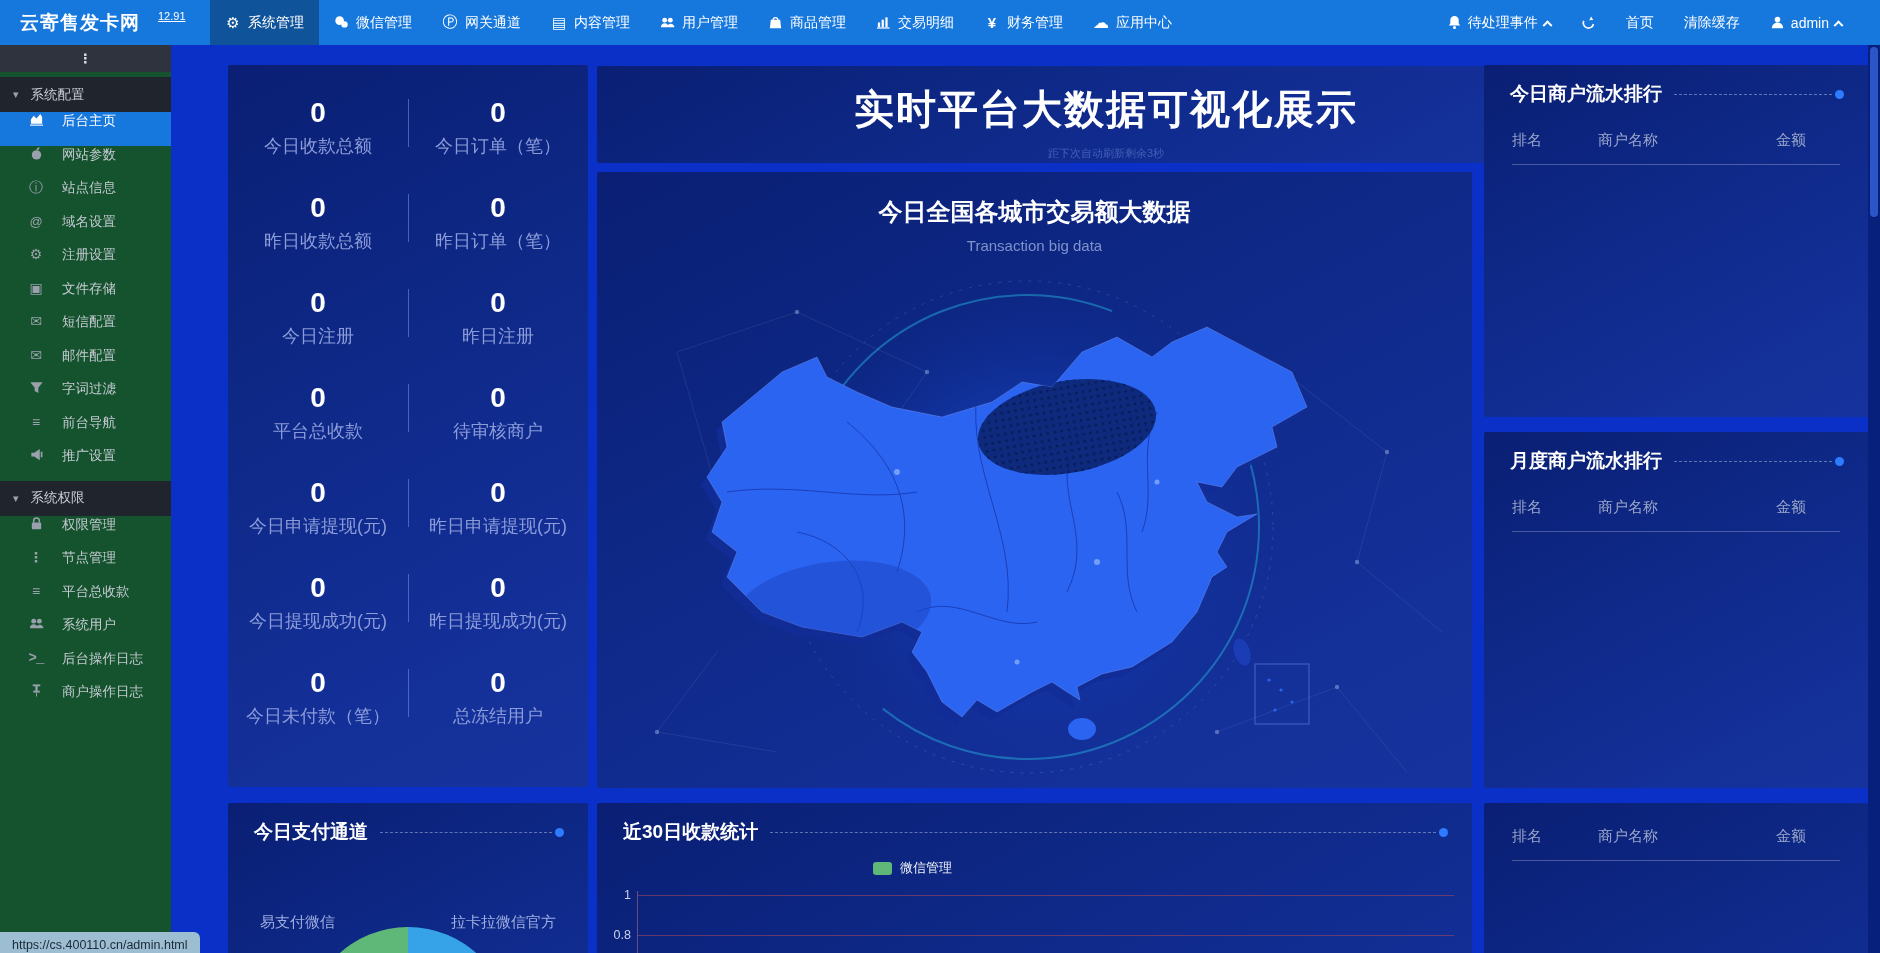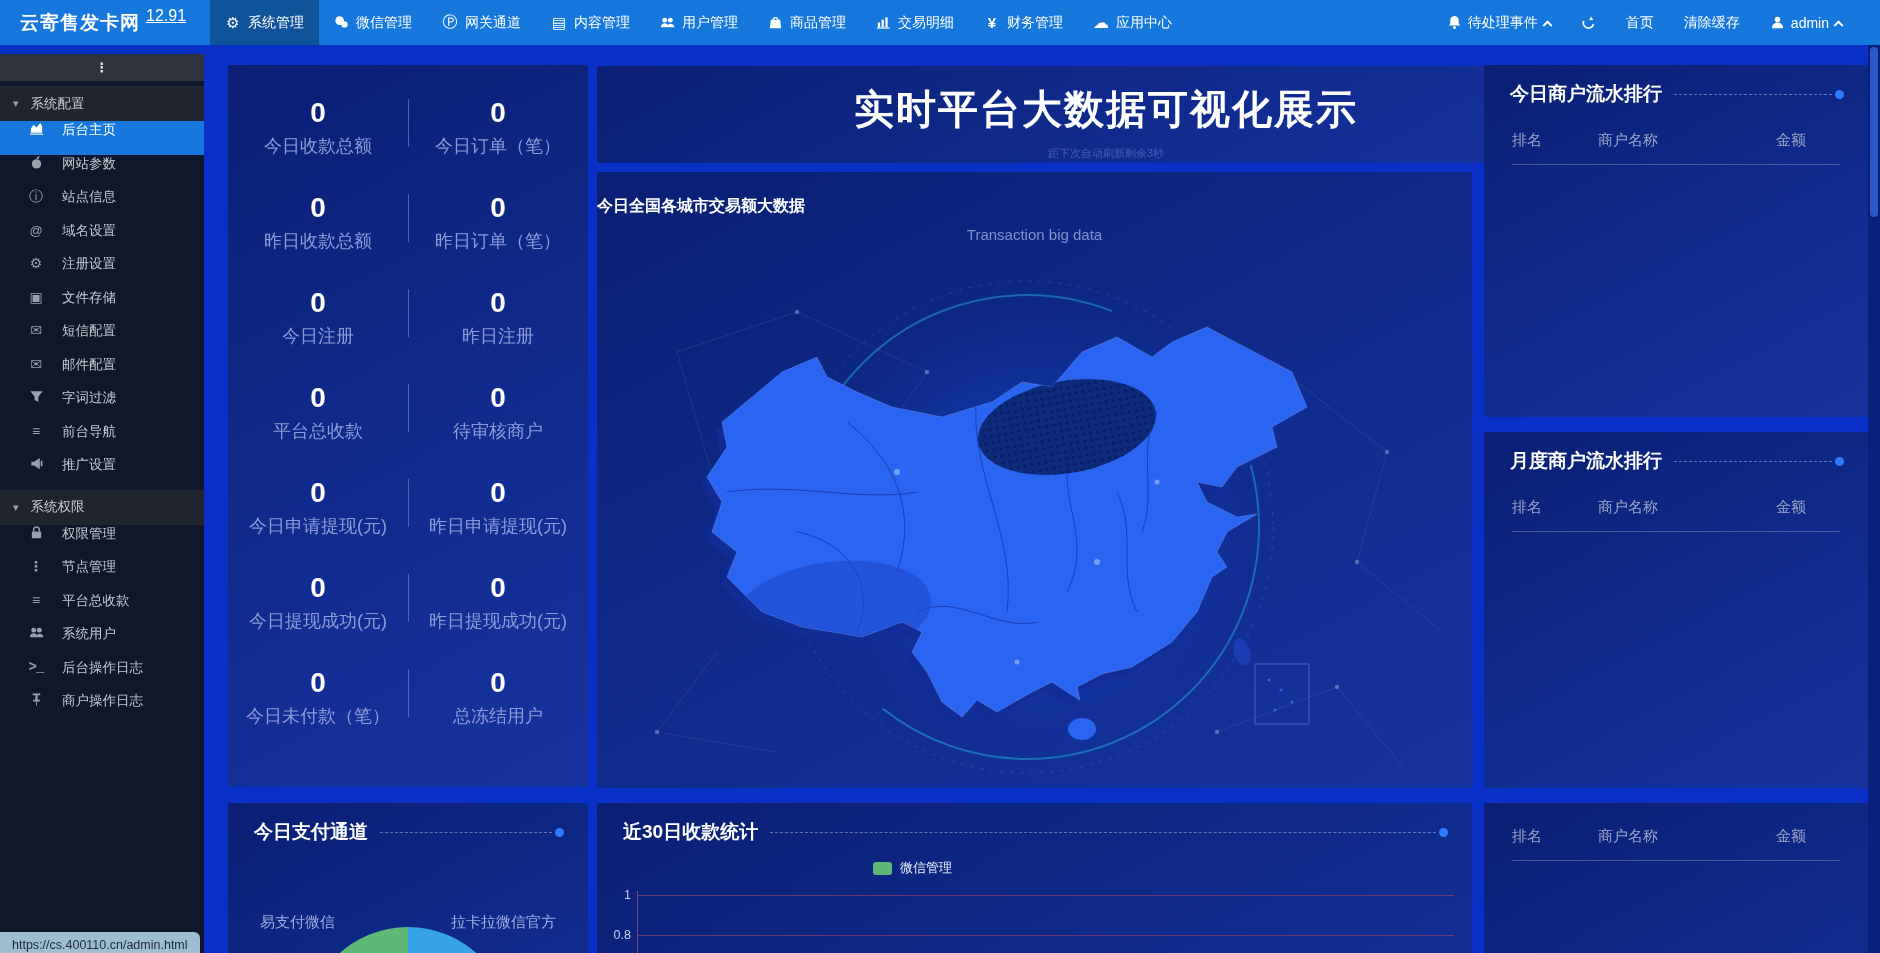--- a/index.html
+++ b/index.html
@@ -3,33 +3,33 @@
 <meta charset="utf-8">
 <style>
   * { margin:0; padding:0; box-sizing:border-box; }
   html,body { width:1880px; height:953px; overflow:hidden; }
   body { position:relative; background:#0a30c8; font-family:"Liberation Sans","DejaVu Sans",sans-serif; color:#fff; }
 
   
   .topbar { position:absolute; top:0; left:0; width:1880px; height:45px; background:#1677dd; display:flex; align-items:stretch; z-index:10; }
   .logo-area { width:210px; display:flex; align-items:center; padding-left:20px; background:#1677dd; }
   .logo-text { font-size:19px; font-weight:bold; letter-spacing:1px; }
-  .logo-ver { font-size:16px; margin-left:6px; transform:translateY(-7px);text-decoration:underline; }
+  .logo-ver { font-size:11px; margin-left:18px; transform:translateY(-7px);text-decoration:underline; }
   .nav-item { display:flex; align-items:center; gap:7px; padding:0 15px; font-size:14px; cursor:pointer; }
   .nav-item.active { background:rgba(0,0,0,.3); }
   .nav-item svg { width:15px; height:15px; fill:#fff; }
   .gi { font-style:normal; display:inline-block; text-align:center; }
   .nav-item .gi { font-size:15px; color:#fff; width:16px; }
   .top-right { margin-left:auto; display:flex; align-items:center; gap:30px; padding-right:38px; font-size:14px; }
   .tr-item { display:flex; align-items:center; gap:6px; cursor:pointer; }
   .tr-item svg { width:15px; height:15px; fill:#fff; }
   .chev-up { display:inline-block; width:7px; height:7px; border-left:2px solid #fff; border-top:2px solid #fff; transform:rotate(45deg) translate(2px,2px); }
 
   
-  .sidebar { position:absolute; top:54px; left:0; width:204px; bottom:0; background:#0f172a; z-index:9; }
+  .sidebar { position:absolute; top:45px; left:0; width:171px; bottom:0; background:#14532d; z-index:9; }
   .collapse-row { height:27px; margin-bottom:5px; background:#2e333d; display:flex; align-items:center; justify-content:center; color:#dfe2e7; font-size:13px; cursor:pointer; }
   .section-head { height:35px; background:#20242c; color:#c9cdd4; display:flex; align-items:center; padding-left:13px; gap:12px; font-size:13.5px; cursor:pointer; }
   .section-head .caret { color:#9aa1ad; font-size:11px; }
   .side-item { height:33.5px; display:flex; align-items:flex-start; padding-left:27px; gap:17px; color:#c5cad2; font-size:13.5px; cursor:pointer; }
   .side-item .sic { width:18px; text-align:center; color:#9aa1ad; font-size:14px; }
   .side-item svg { width:15px; height:15px; fill:#9aa1ad; vertical-align:-2px; }
   .side-item.active { background:#1677dd; color:#fff; }
   .side-item.active svg { fill:#fff; }
   .side-item.active .sic { color:#fff; }
   .term-ic { font-family:"Liberation Mono","DejaVu Sans Mono",monospace; font-weight:bold; font-size:11px; letter-spacing:-1px; }
@@ -48,21 +48,21 @@
   .stat-cell { width:50%; padding-top:12px; }
   .stat-val { font-size:28px; font-weight:bold; color:#fff; }
   .stat-lab { font-size:18px; color:#8b9cd9; margin-top:5px; }
 
   
   .big-title { text-align:center; font-size:40px; font-weight:bold; letter-spacing:2px; margin-top:16px; }
   .refresh-note { text-align:center; font-size:11px; color:#445fb8; margin-top:9px; }
   .standalone-btn { position:absolute; top:8px; right:9px; font-size:11px; color:#c3cfec; border:1px solid rgba(190,205,235,.55); border-radius:3px; padding:3px 8px; background:rgba(255,255,255,.05); cursor:pointer; }
 
   
-  .map-title { text-align:left; font-size:16px; font-weight:bold; margin-top:24px; }
+  .map-title { text-align:center; font-size:24px; font-weight:bold; margin-top:24px; }
   .map-sub { text-align:center; font-size:15px; color:#7e93cc; margin-top:9px; }
   .map-svg { position:absolute; left:0; top:60px; width:875px; height:556px; }
 
   
   .pie-labels { position:absolute; top:110px; left:0; right:0; display:flex; justify-content:space-between; padding:0 32px; font-size:15px; color:#9dade0; }
   .pie { position:absolute; top:124px; left:50%; transform:translateX(-50%); width:205px; height:205px; border-radius:50%; background:conic-gradient(#36a3e8 0 50%, #5FB878 50% 100%); }
 
   
   .legend { position:absolute; left:276px; top:56px; display:flex; align-items:center; gap:8px; }
   .legend-swatch { width:19px; height:13px; border-radius:3px; background:#5FB878; }

